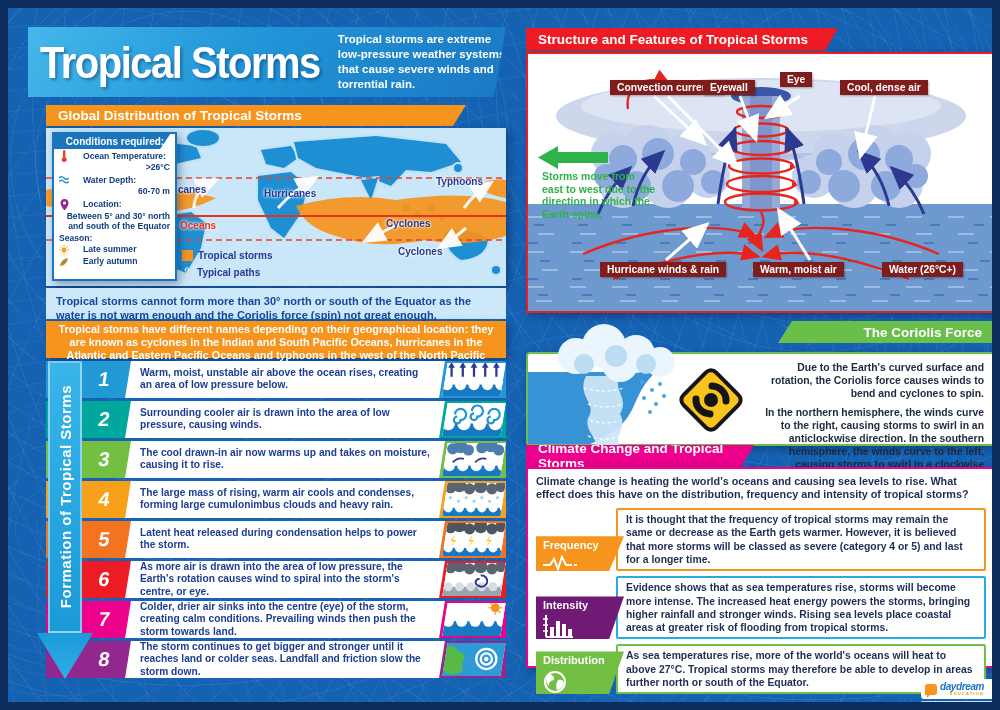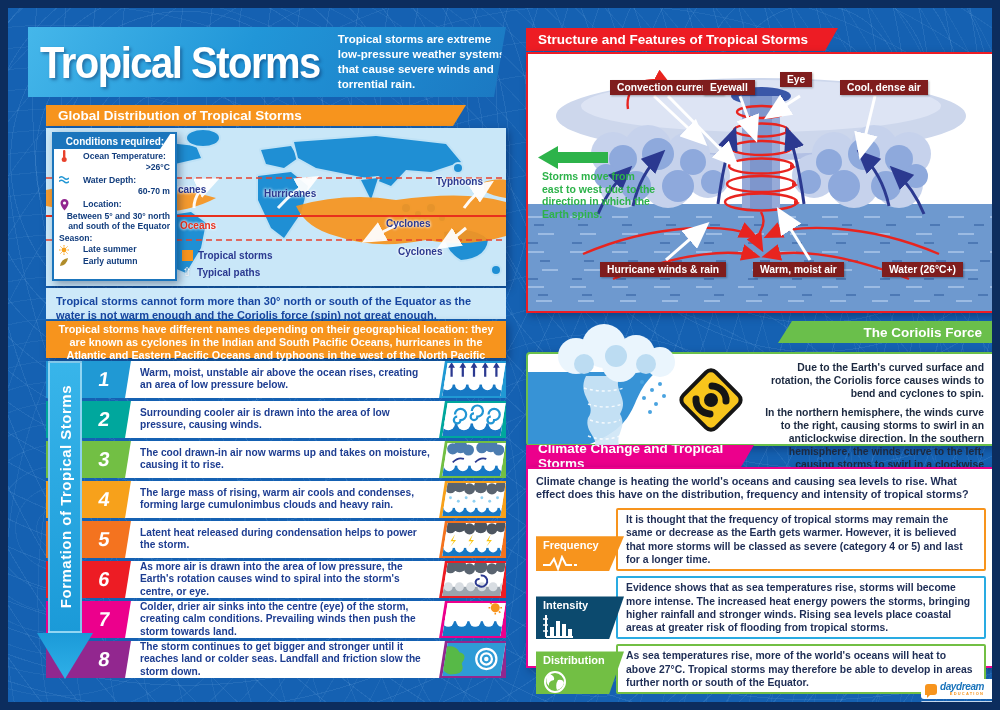--- a/index.html
+++ b/index.html
@@ -92,21 +92,21 @@
   
   .climate-panel{ left:518px; top:459px; width:470px; height:201px; background:#fff; border:2px solid #ec008c; padding:6px 8px; }
   .climate-intro{ color:#1e2d55; font-weight:bold; font-size:10.8px; line-height:1.25; margin-bottom:6px; }
   .climate-row{ display:flex; margin-bottom:5px; align-items:flex-end;border-radius:20px; }
   .climate-label{ width:88px; flex:none; color:#fff; padding:3px 0 0 7px;
     clip-path:polygon(0 0,100% 0,calc(100% - 15px) 100%,0 100%); }
   .climate-label .lab{ font-weight:bold; font-size:11px; }
   .climate-label svg{ margin-top:4px; display:block; }
   .climate-text{ flex:1; border:2px solid; background:#fff; margin-left:-8px; padding:3px 8px; color:#1e2d55; font-weight:bold; font-size:10.4px; line-height:1.28; border-radius:2px; }
   .row-orange .climate-label{ background:#f7941d; } .row-orange .climate-text{ border-color:#f7941d; }
-  .row-blue .climate-label{ background:#0c4a6e; } .row-blue .climate-text{ border-color:#29abe2; }
+  .row-blue .climate-label{ background:#701a75; } .row-blue .climate-text{ border-color:#29abe2; }
   .row-green .climate-label{ background:#72bf44; } .row-green .climate-text{ border-color:#72bf44; }
 
   
   .logo-box{ left:913px; top:671px; width:76px; height:20px; background:#fff; border-radius:3px; display:flex; align-items:center; padding:0 4px; gap:3px; }
   .logo-bubble{ width:12px; height:11px; background:#f7941d; border-radius:3px 3px 3px 0; position:relative; flex:none; }
   .logo-bubble:after{ content:""; position:absolute; left:2px; bottom:-3px; border:3px solid transparent; border-top-color:#f7941d; border-left-color:#f7941d; }
   .logo-words{ line-height:1; }
   .logo-name{ color:#1b75bc; font-weight:bold; font-style:italic; font-size:10px; letter-spacing:-.4px; }
   .logo-sub{ color:#f7941d; font-weight:bold; font-size:4px; letter-spacing:1.2px; text-align:right; }
   .logo-tagline{ left:913px; top:693px; width:76px; height:3px; background:rgba(255,255,255,.75); border-radius:2px; }

